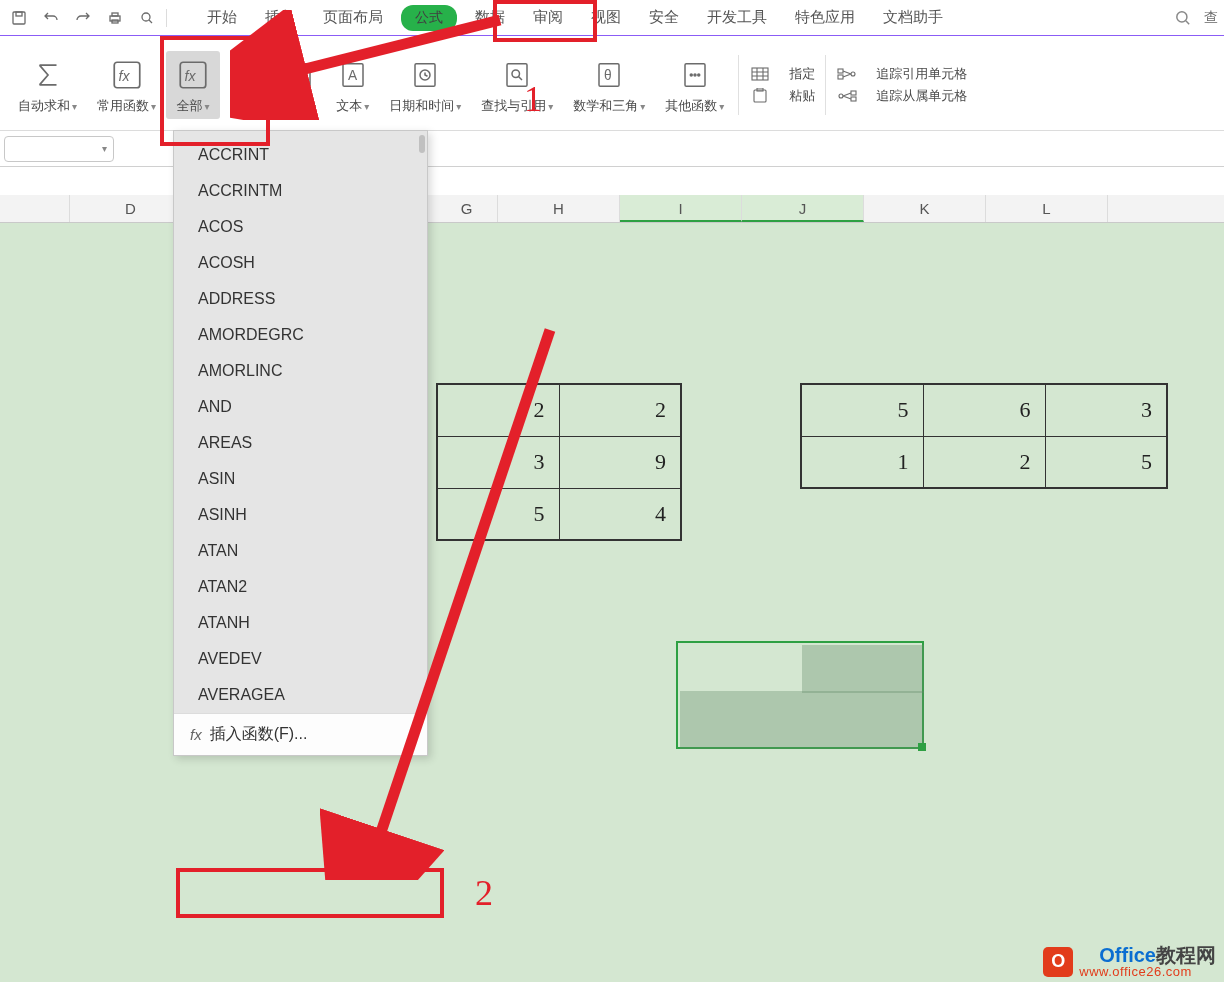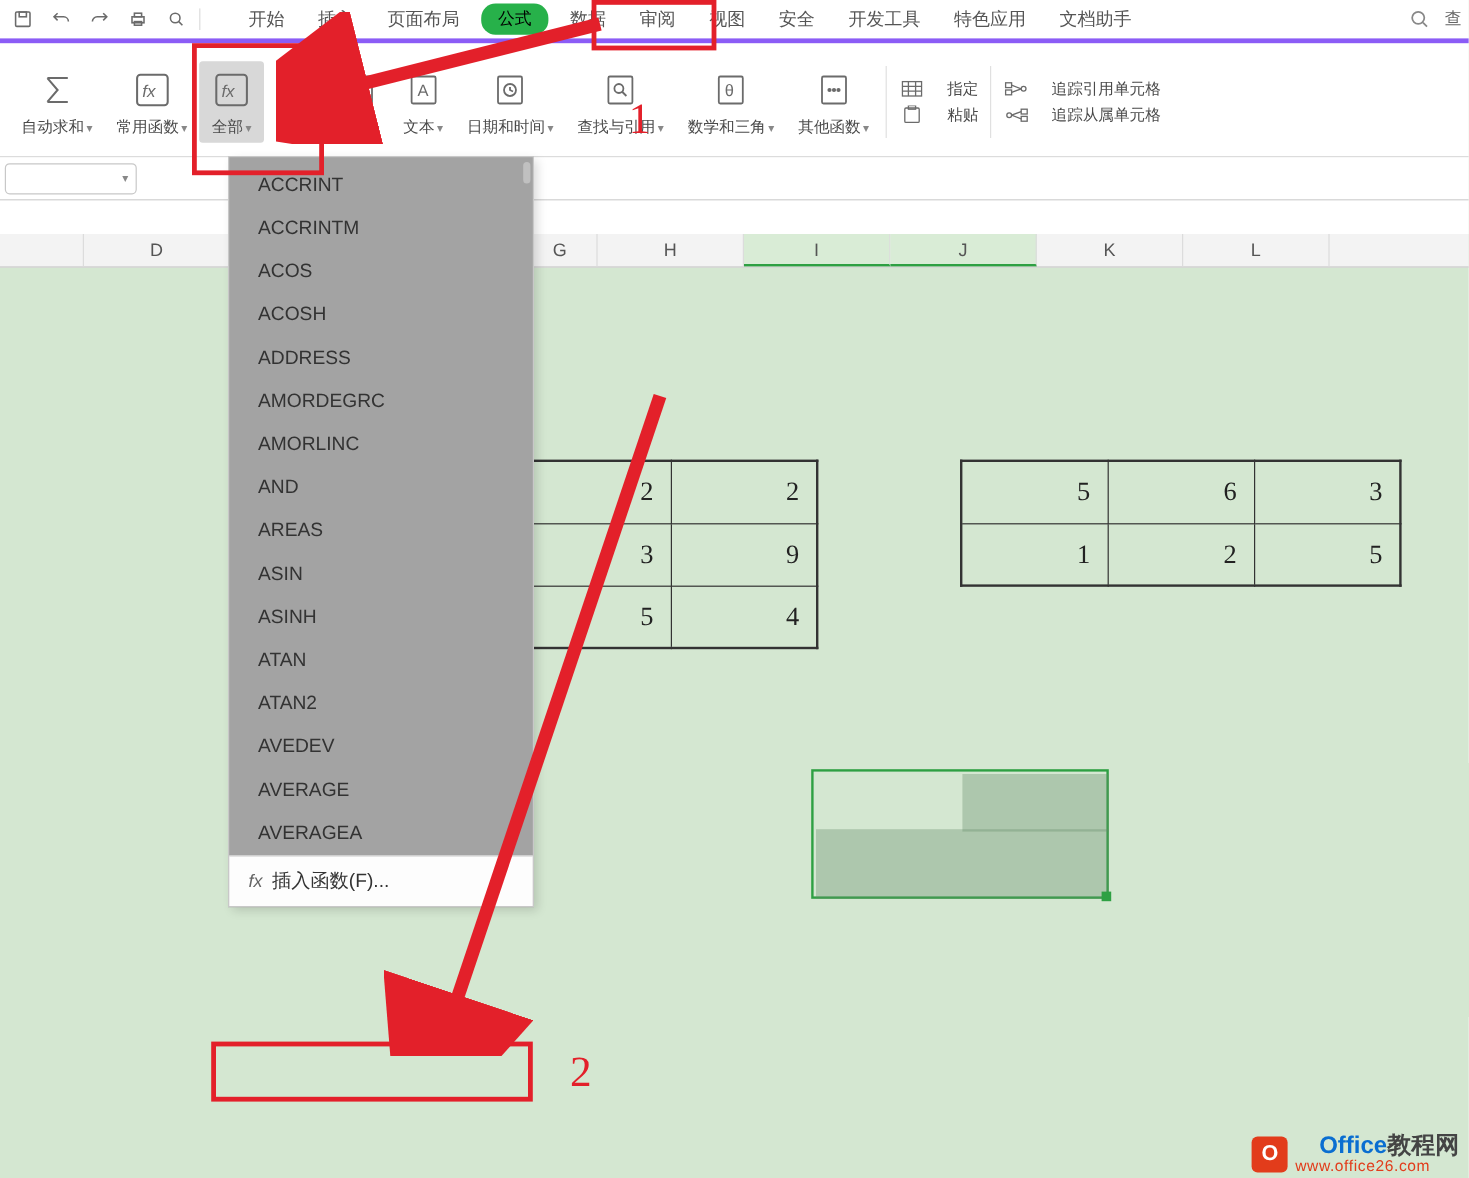--- a/index.html
+++ b/index.html
@@ -1,24 +1,24 @@
 <!DOCTYPE html>
 <html><head>
   <meta charset="utf-8">
   <style>
     * { margin:0; padding:0; box-sizing:border-box; font-family:"Microsoft YaHei",Arial,sans-serif; }
     body { width:1224px; height:982px; background:#fff; overflow:hidden; position:relative; }
 
     
-    .qat { height:36px; display:flex; align-items:center; padding:0 6px; gap:6px; border-bottom:4px solid #8b5cf6; }
+    .qat { height:36px; display:flex; align-items:center; padding:0 6px; gap:6px; border-bottom:1px solid #8b5cf6; }
     .qat-btn { width:26px; height:24px; display:flex; align-items:center; justify-content:center; color:#6b6b6b; cursor:pointer; border-radius:2px; }
     .qat-sep { width:1px; height:18px; background:#dcdcdc; }
     .tabs { display:flex; align-items:center; gap:0; margin-left:20px; }
     .tab { padding:6px 14px; font-size:15px; color:#555; cursor:pointer; position:relative; }
-    .tab.formula { background:#27b14a; color:#000000; border-radius:12px; padding:4px 14px; margin:5px 4px; font-size:14px; }
+    .tab.formula { background:#27b14a; color:#404040; border-radius:12px; padding:4px 14px; margin:5px 4px; font-size:14px; }
     .search-ic { margin-left:auto; color:#888; }
 
     
     .ribbon { height:95px; display:flex; align-items:center; padding:4px 8px 0 8px; border-bottom:1px solid #dcdcdc; }
     .rgroup { display:flex; flex-direction:column; align-items:center; padding:0 10px; gap:2px; cursor:pointer; }
     .rgroup .rlabel { font-size:13px; color:#4a4a4a; white-space:nowrap; }
     .rgroup .ricon { height:40px; display:flex; align-items:center; justify-content:center; color:#6b6b6b; }
     .rgroup.all { background:#d8d8d8; border-radius:3px; padding:4px 10px; }
     .rsep { width:1px; height:60px; background:#e0e0e0; margin:0 4px; }
     .small-stack { display:flex; flex-direction:column; gap:4px; padding:0 6px;}
@@ -33,21 +33,21 @@
     .namebox .dd { margin-left:auto; font-size:10px; color:#888;}
     
     
     .sheet { position:absolute; left:0; top:195px; right:0; bottom:0; background:#d4e7d1; }
     .colhdr { position:absolute; top:0; left:0; right:0; height:28px; background:#f3f3f3; border-bottom:1px solid #c9c9c9; display:flex;}
     .colh { flex:0 0 122px; border-right:1px solid #dcdcdc; text-align:center; font-size:15px; color:#555; line-height:28px;}
     .colh.sel { background:#d9ecd6; border-bottom:2px solid #2ea043; }
     .gridarea { position:absolute; top:28px; left:0; right:0; bottom:0; }
 
     
-    .dropdown { position:absolute; left:190px; top:130px; width:255px; background:#a3a3a3; border:1px solid #c8c8c8; box-shadow:3px 3px 8px rgba(0,0,0,.15); z-index:40; }
+    .dropdown { position:absolute; left:173px; top:130px; width:255px; background:#e5e5e5; border:1px solid #c8c8c8; box-shadow:3px 3px 8px rgba(0,0,0,.15); z-index:40; }
     .dd-scroll { position:absolute; top:4px; right:2px; width:6px; height:18px; background:#c0c0c0; border-radius:3px;}
     .dd-list { padding:6px 0 0 0; }
     .dd-item { padding:9px 24px; font-size:16px; color:#333; cursor:pointer; }
     .dd-footer { border-top:1px solid #dcdcdc; padding:10px 16px; font-size:16px; color:#333; display:flex; align-items:center; gap:8px; cursor:pointer; background:#fdfdfd;}
     .dd-footer .fx { font-style:italic; font-size:15px; color:#666;}
 
     
     .tbl { position:absolute; border:2px solid #333; border-collapse:collapse; background:#d4e7d1; }
     .tbl td { border:1px solid #333; width:122px; height:52px; text-align:right; padding-right:14px; font-size:22px; color:#222; font-family:"SimSun",serif; }
     .tbl1 { left:436px; top:160px; }
@@ -337,22 +337,22 @@
       <div class="dd-item">ACOSH</div>
       <div class="dd-item">ADDRESS</div>
       <div class="dd-item">AMORDEGRC</div>
       <div class="dd-item">AMORLINC</div>
       <div class="dd-item">AND</div>
       <div class="dd-item">AREAS</div>
       <div class="dd-item">ASIN</div>
       <div class="dd-item">ASINH</div>
       <div class="dd-item">ATAN</div>
       <div class="dd-item">ATAN2</div>
+      <div class="dd-item">ATANH</div>
       <div class="dd-item">AVEDEV</div>
-      <div class="dd-item">AVERAGE</div>
       <div class="dd-item">AVERAGEA</div>
     </div>
   <div class="dd-footer">
     <span class="fx">fx</span>
     <span>插入函数(F)...</span>
   </div>
 </div>
 
 <div class="redbox" style="left:493px; top:0px; width:104px; height:42px;"></div>
 <div class="redbox" style="left:160px; top:36px; width:110px; height:110px;"></div>

